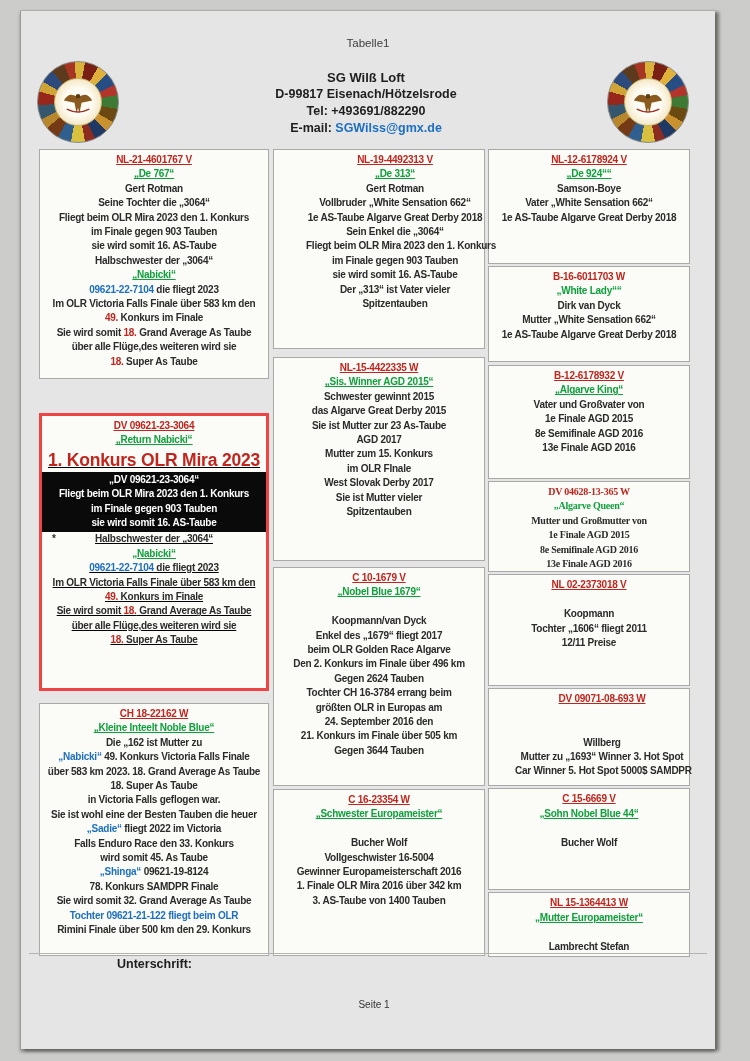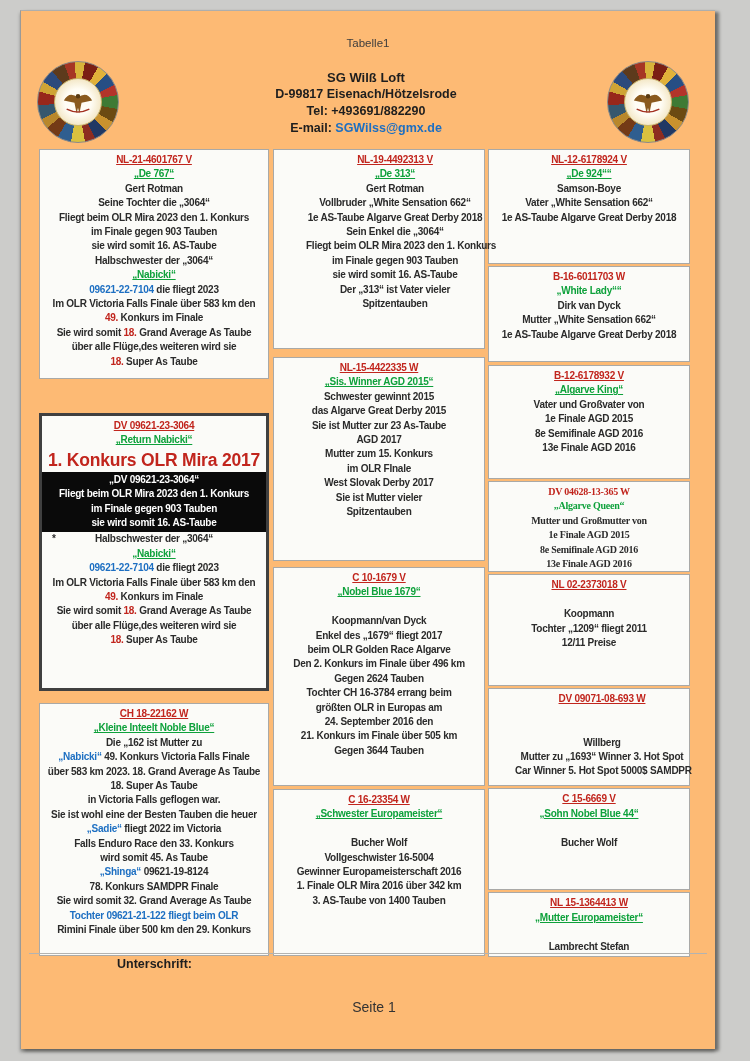--- a/index.html
+++ b/index.html
@@ -3,21 +3,21 @@
 <meta charset="utf-8">
 <style>
   html,body{margin:0;padding:0;}
   body{
     width:750px;height:1061px;position:relative;overflow:hidden;
     background:#ccccca;
     font-family:"Liberation Sans", sans-serif;
   }
   .paper{
     position:absolute;left:20px;top:10px;width:694px;height:1038px;
-    background:#fdba74;
+    background:#e5e5e5;
     border-top:1px solid #aeaeac;
     border-left:1px solid #9a9a98;
     box-shadow:4px 2px 3px rgba(70,70,68,.65), 0 3px 3px rgba(70,70,68,.45);
   }
   .sheet-label{
     position:absolute;top:26px;left:0;right:0;text-align:center;
     font-size:11.5px;color:#3c3c3c;font-weight:400;
   }
   .head-block{
     position:absolute;top:58px;left:0;right:4px;text-align:center;
@@ -47,21 +47,21 @@
   
   .grid{position:absolute;left:18px;top:138px;display:flex;align-items:flex-start;}
   .col{display:flex;flex-direction:column;}
   .col-1{width:230px;margin-right:4px;border-radius:28px;}
   .col-2{width:212px;margin-right:3px;}
   .col-3{width:202px;}
   .box{
     box-sizing:border-box;border:1px solid #a9a9a7;background:#fbfbf8;
     padding-top:3px;width:100%;
   }
-  .box.highlight{border:3px solid #404040;}
+  .box.highlight{border:3px solid #ef4444;text-decoration:underline;}
   .line{
     position:relative;text-align:center;white-space:nowrap;
     font-size:10px;font-weight:bold;line-height:14.4px;letter-spacing:-0.25px;
     color:#2b2b2b;
   }
   .line.big{font-size:17.5px;line-height:24px;letter-spacing:-0.2px;}
   .section.inverted{background:#0a0a0a;padding:1px 0 2px;}
   .bullet{position:absolute;left:10px;color:#2b2b2b;}
   .c-k{color:#2b2b2b;} .c-r{color:#c1251d;} .c-g{color:#0ea13b;}
   .c-b{color:#1d6fc2;} .c-w{color:#ffffff;}
@@ -69,21 +69,21 @@
   
   .signature{
     position:absolute;top:946px;left:96px;
     font-size:12.5px;font-weight:bold;color:#1e1e1e;
   }
   .table-bottom-line{
     position:absolute;top:942px;left:8px;width:678px;height:1px;background:#b3b3b1;
   }
   .page-number{
     position:absolute;top:988px;left:0;right:0;text-align:center;
-    font-size:14px;color:#333;font-weight:400;padding-left:12px;
+    font-size:10px;color:#333;font-weight:400;padding-left:12px;
   }
 </style>
 </head>
 <body>
 
 <div class="paper">
 
   <div class="sheet-label">Tabelle1</div>
 
   <div class="logo left">
@@ -133,21 +133,21 @@
             <div class="line"><span class="seg c-r">49.</span><span class="seg c-k"> Konkurs im Finale</span></div>
             <div class="line"><span class="seg c-k">Sie wird somit </span><span class="seg c-r">18.</span><span class="seg c-k"> Grand Average As Taube</span></div>
             <div class="line"><span class="seg c-k">über alle Flüge,des weiteren wird sie</span></div>
             <div class="line"><span class="seg c-r">18.</span><span class="seg c-k"> Super As Taube</span></div>
           </div>
         </div>
         <div class="box highlight" style="min-height: 278px; margin-bottom: 12px;">
           <div class="section">
             <div class="line"><span class="seg c-r u">DV 09621-23-3064</span></div>
             <div class="line"><span class="seg c-g u">„Return Nabicki“</span></div>
-            <div class="line big"><span class="seg c-r">1. Konkurs OLR Mira 2017</span></div>
+            <div class="line big"><span class="seg c-r">1. Konkurs OLR Mira 2023</span></div>
           </div>
           <div class="section inverted">
             <div class="line"><span class="seg c-w">„DV 09621-23-3064“</span></div>
             <div class="line"><span class="seg c-w">Fliegt beim OLR Mira 2023 den 1. Konkurs</span></div>
             <div class="line"><span class="seg c-w">im Finale gegen 903 Tauben</span></div>
             <div class="line"><span class="seg c-w">sie wird somit 16. AS-Taube</span></div>
           </div>
           <div class="section">
             <div class="line"><span class="bullet">*</span><span class="seg c-k">Halbschwester der „3064“</span></div>
             <div class="line"><span class="seg c-g u">„Nabicki“</span></div>
@@ -278,21 +278,21 @@
             <div class="line"><span class="seg c-k">1e Finale AGD 2015</span></div>
             <div class="line"><span class="seg c-k">8e Semifinale AGD 2016</span></div>
             <div class="line"><span class="seg c-k">13e Finale AGD 2016</span></div>
           </div>
         </div>
         <div class="box" style="min-height: 112px; margin-bottom: 2px;">
           <div class="section">
             <div class="line"><span class="seg c-r u">NL 02-2373018 V</span></div>
             <div class="line">&nbsp;</div>
             <div class="line"><span class="seg c-k">Koopmann</span></div>
-            <div class="line"><span class="seg c-k">Tochter „1209“ fliegt 2011</span></div>
+            <div class="line"><span class="seg c-k">Tochter „1606“ fliegt 2011</span></div>
             <div class="line"><span class="seg c-k">12/11 Preise</span></div>
           </div>
         </div>
         <div class="box" style="min-height: 98px; margin-bottom: 2px; padding-left: 26px;">
           <div class="section">
             <div class="line"><span class="seg c-r u">DV 09071-08-693 W</span></div>
             <div class="line">&nbsp;</div>
             <div class="line">&nbsp;</div>
             <div class="line"><span class="seg c-k">Willberg</span></div>
             <div class="line"><span class="seg c-k">Mutter zu „1693“ Winner 3. Hot Spot</span></div>

